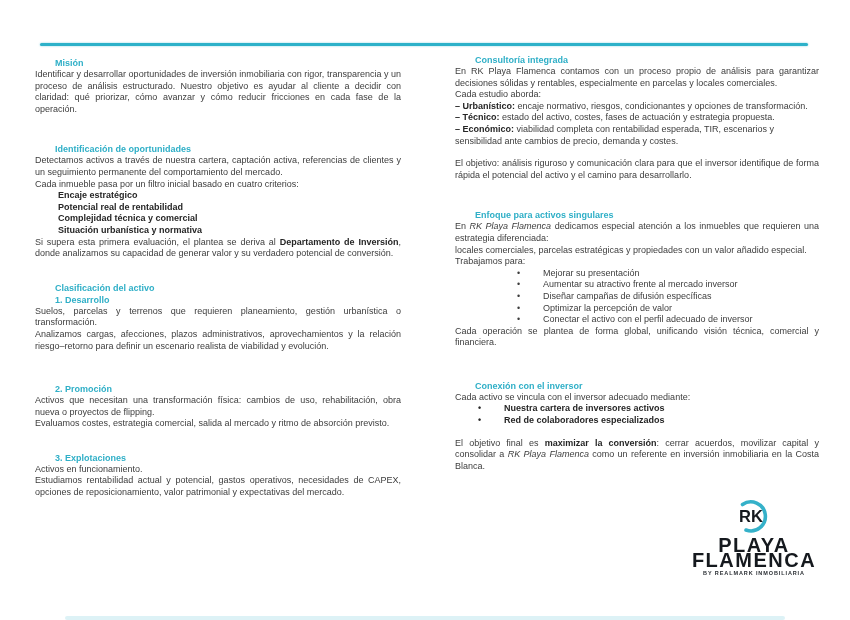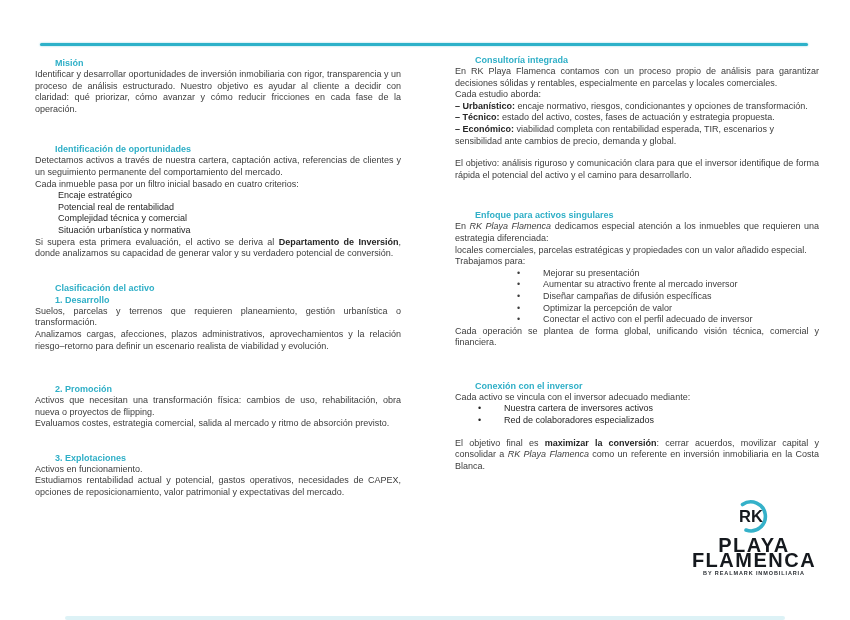--- a/index.html
+++ b/index.html
@@ -27,21 +27,21 @@
   .col-left  { left:35px;  top:57px; width:366px; }
   .col-right { left:455px; top:54px; width:364px; }
 
   .h {
     color:#2fafc7; font-weight:bold; font-size:9px; line-height:12px;
     margin:0;
     padding-left:20px;
   }
   p { margin:0; text-align:justify; }
   p.single { text-align:left; }
-  .bold { font-weight:normal; color:#262626;padding-left:23px; }
+  .bold { font-weight:bold; color:#262626;padding-left:23px; }
   ul { margin:0; padding:0; list-style:none; }
   li { display:flex; padding-left:62px; text-align:left; }
   li::before { content:"\2022"; width:26px; flex:0 0 26px; color:#3d3d3d; }
   li.bold::before { color:#262626; }
 
   .gap-lg { margin-top:28px; }
   .gap-md { margin-top:22px; }
   .gap-sm { margin-top:31px; }
   .gap-xs { margin-top:11px; }
 
@@ -74,21 +74,21 @@
     </section>
 
     <section class="gap-lg">
       <p class="h">Identificación de oportunidades</p>
       <p>Detectamos activos a través de nuestra cartera, captación activa, referencias de clientes y un seguimiento permanente del comportamiento del mercado.</p>
       <p class="single">Cada inmueble pasa por un filtro inicial basado en cuatro criterios:</p>
       <p class="single bold">Encaje estratégico</p>
       <p class="single bold">Potencial real de rentabilidad</p>
       <p class="single bold">Complejidad técnica y comercial</p>
       <p class="single bold">Situación urbanística y normativa</p>
-      <p><span>Si supera esta primera evaluación, el activo se deriva al </span><span style="font-weight: bold; color: rgb(38, 38, 38);">Departamento de Inversión</span><span>, donde analizamos su capacidad de generar valor y su verdadero potencial de conversión.</span></p>
+      <p><span>Si supera esta primera evaluación, el plantea se deriva al </span><span style="font-weight: bold; color: rgb(38, 38, 38);">Departamento de Inversión</span><span>, donde analizamos su capacidad de generar valor y su verdadero potencial de conversión.</span></p>
     </section>
 
     <section class="gap-md">
       <p class="h">Clasificación del activo</p>
 
       <div>
         <p class="h">1. Desarrollo</p>
         <p>Suelos, parcelas y terrenos que requieren planeamiento, gestión urbanística o transformación.</p>
         <p>Analizamos cargas, afecciones, plazos administrativos, aprovechamientos y la relación riesgo–retorno para definir un escenario realista de viabilidad y evolución.</p>
       </div>
@@ -109,21 +109,21 @@
   </div>
 
   <div class="col col-right">
 
     <section>
       <p class="h">Consultoría integrada</p>
       <p>En RK Playa Flamenca contamos con un proceso propio de análisis para garantizar decisiones sólidas y rentables, especialmente en parcelas y locales comerciales.</p>
       <p class="single">Cada estudio aborda:</p>
       <p class="single"><span style="font-weight: bold; color: rgb(38, 38, 38);">– Urbanístico:</span><span> encaje normativo, riesgos, condicionantes y opciones de transformación.</span></p>
       <p class="single"><span style="font-weight: bold; color: rgb(38, 38, 38); margin-top: 24px;">– Técnico:</span><span> estado del activo, costes, fases de actuación y estrategia propuesta.</span></p>
-      <p class="single"><span style="font-weight: bold; color: rgb(38, 38, 38);">– Económico:</span><span> viabilidad completa con rentabilidad esperada, TIR, escenarios y sensibilidad ante cambios de precio, demanda y global.</span></p>
+      <p class="single"><span style="font-weight: bold; color: rgb(38, 38, 38);">– Económico:</span><span> viabilidad completa con rentabilidad esperada, TIR, escenarios y sensibilidad ante cambios de precio, demanda y costes.</span></p>
       <p class="gap-xs">El objetivo: análisis riguroso y comunicación clara para que el inversor identifique de forma rápida el potencial del activo y el camino para desarrollarlo.</p>
     </section>
 
     <section class="gap-lg">
       <p class="h">Enfoque para activos singulares</p>
       <p><span>En </span><span style="font-style: italic;">RK Playa Flamenca</span><span> dedicamos especial atención a los inmuebles que requieren una estrategia diferenciada:</span></p>
       <p class="single">locales comerciales, parcelas estratégicas y propiedades con un valor añadido especial.</p>
       <p class="single">Trabajamos para:</p>
       <ul>
         <li>Mejorar su presentación</li>

